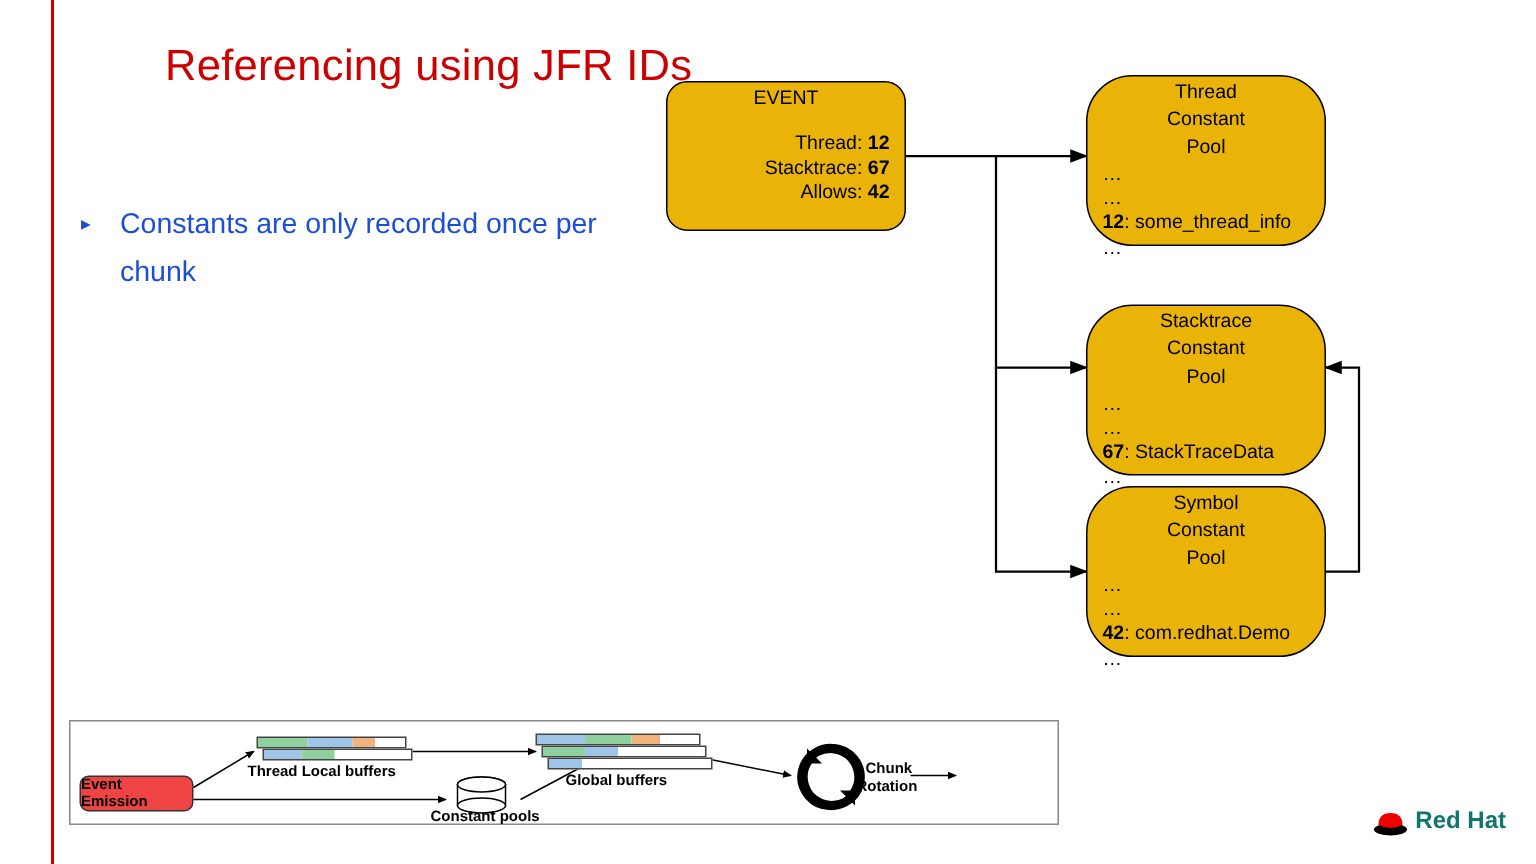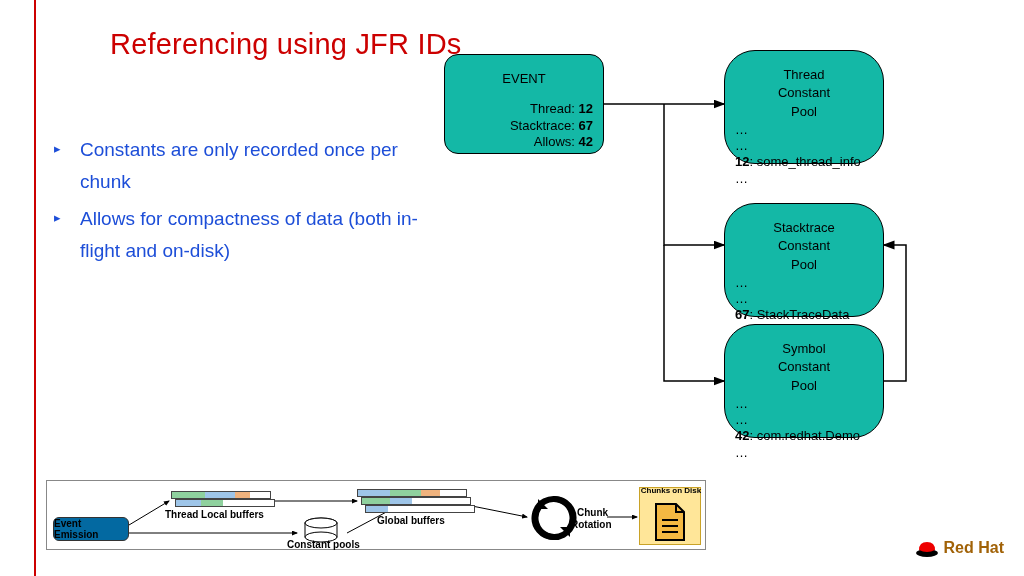--- a/index.html
+++ b/index.html
@@ -58,23 +58,23 @@
     position: absolute;
     left: 428px;
     top: 40px;
     width: 560px;
     height: 420px;
   }
   .box {
     position: absolute;
     border: 1.5px solid #000;
     border-radius: 14px;
-    background: #14b8a6;
+    background: #eab308;
     font-size: 13px;
-    padding: 16px 10px;
+    padding: 2px 10px;
     line-height: 1.25;
   }
   .event-box {
     left: 16px; top: 14px; width: 160px; height: 100px;
     text-align: right;
   }
   .event-title { text-align: center; font-weight: 400; margin-bottom: 14px; }
   .event-row b { font-weight: 700; }
   .pool-box {
     left: 296px; width: 160px; height: 114px;
@@ -106,21 +106,21 @@
   .bf-label {
     position: absolute;
     font-size: 10px;
     font-weight: 700;
     color: #000;
   }
   .bf-box {
     position: absolute;
     border: 1px solid #333;
     border-radius: 6px;
-    background: #0369a1;
+    background: #ef4444;
     font-size: 10px;
     font-weight: 700;
     display: flex;
     align-items: center;
     justify-content: center;
   }
   .buf {
     position: absolute;
     height: 8px;
     border: 1px solid #444;
@@ -137,33 +137,32 @@
     position: absolute;
     right: 20px;
     bottom: 18px;
     display: flex;
     align-items: center;
     gap: 5px;
   }
   .logo-text {
     font-weight: 700;
     font-size: 16px;
-    color: #a16207;
+    color: #0f766e;
   }
 </style>
 </head>
 <body>
 
 <div class="red-bar"></div>
 
 <h1 class="title">Referencing using JFR IDs</h1>
 
 <ul class="bullets">
   <li>Constants are only recorded once per chunk</li>
-  <li>Allows for compactness of data (both in-flight and on-disk)</li>
 </ul>
 
 <div class="diagram">
   <svg class="connectors">
     <defs>
       <marker id="arr" markerWidth="8" markerHeight="8" refX="7" refY="3" orient="auto">
         <path d="M0,0 L8,3 L0,6 Z" fill="#000"></path>
       </marker>
     </defs>
     <path d="M176,64 L236,64 L236,64 L296,64" stroke="#000" fill="none" stroke-width="1.5" marker-end="url(#arr)"></path>
@@ -264,30 +263,20 @@
 
   <svg style="position:absolute;left:484px;top:14px;width:46px;height:46px;">
     <path d="M23 4 A19 19 0 1 1 8 12" fill="none" stroke="#000" stroke-width="6"></path>
     <path d="M7 4 L7 14 L17 14 Z" fill="#000"></path>
     <path d="M23 42 A19 19 0 1 1 38 34" fill="none" stroke="#000" stroke-width="6"></path>
     <path d="M39 42 L39 32 L29 32 Z" fill="#000"></path>
   </svg>
   <div class="bf-label" style="left:530px;top:26px;">Chunk</div>
   <div class="bf-label" style="left:524px;top:38px;">Rotation</div>
 
-  <div class="disk-box" style="left:592px;top:6px;width:62px;height:58px;">
-    <div class="bf-label" style="left:0px;top:-2px;width:62px;text-align:center;font-size:8px;">Chunks on Disk</div>
-    <svg style="position:absolute;left:14px;top:14px;width:34px;height:40px;">
-      <path d="M2 2 L22 2 L30 10 L30 38 L2 38 Z" fill="#f4b942" stroke="#000" stroke-width="2"></path>
-      <path d="M22 2 L22 10 L30 10" fill="none" stroke="#000" stroke-width="2"></path>
-      <line x1="8" y1="18" x2="24" y2="18" stroke="#000" stroke-width="2"></line>
-      <line x1="8" y1="24" x2="24" y2="24" stroke="#000" stroke-width="2"></line>
-      <line x1="8" y1="30" x2="24" y2="30" stroke="#000" stroke-width="2"></line>
-    </svg>
-  </div>
 </div>
 
 <div class="logo">
   <svg width="24" height="20" viewBox="0 0 24 20">
     <ellipse cx="12" cy="15" rx="11" ry="4" fill="#000"></ellipse>
     <path d="M4 12 Q4 4 12 4 Q20 4 20 12 Q12 16 4 12 Z" fill="#e00"></path>
   </svg>
   <span class="logo-text">Red Hat</span>
 </div>
 

